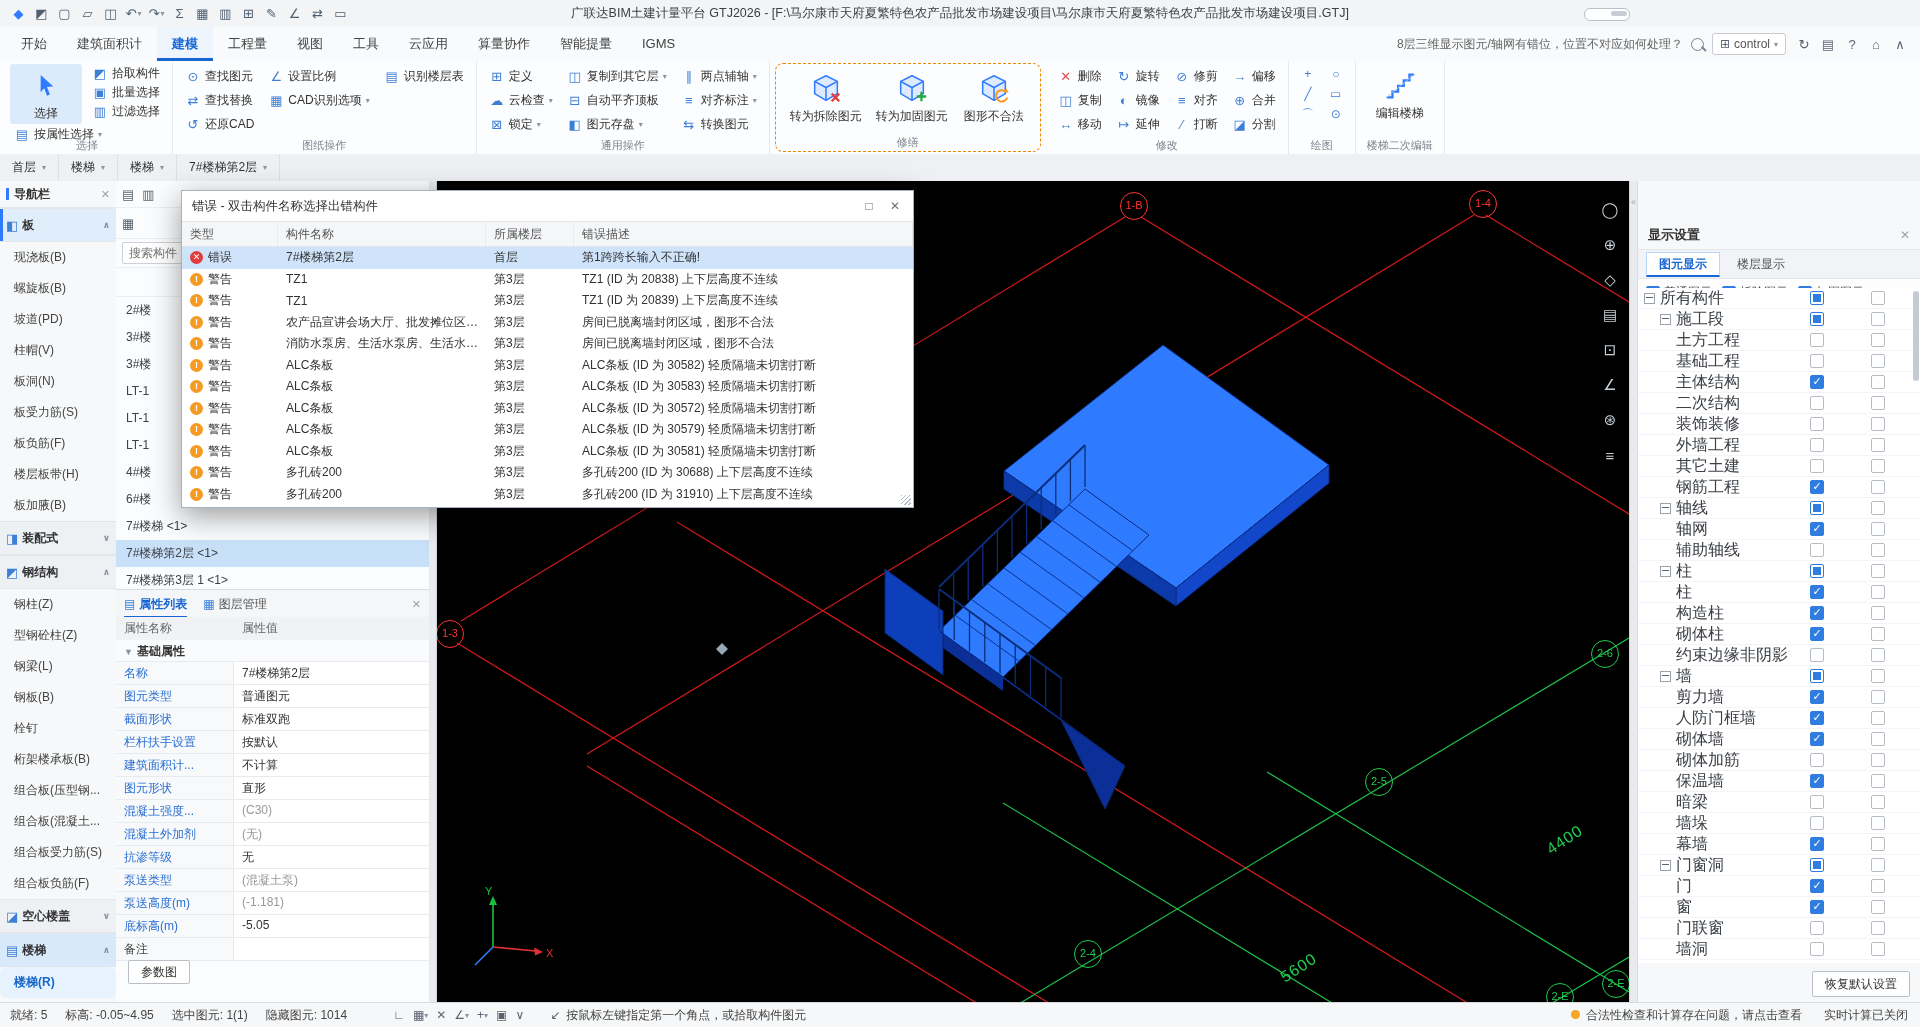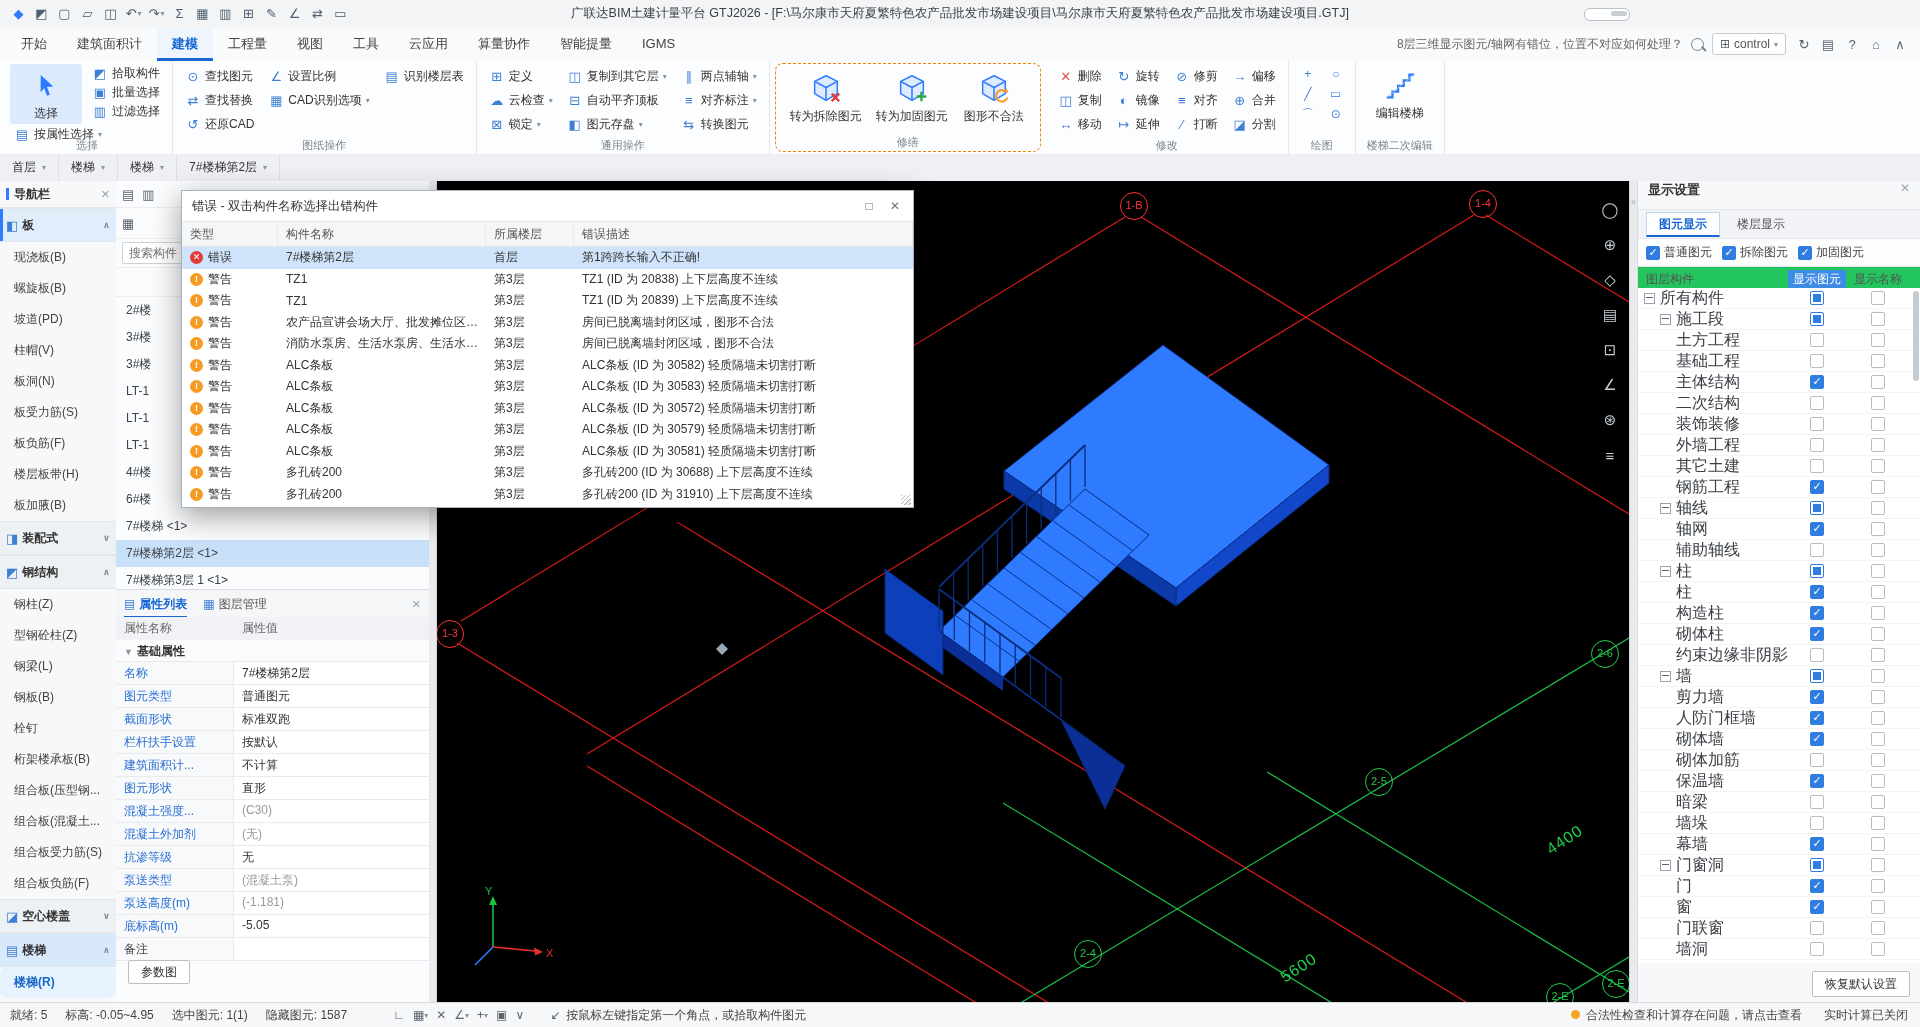--- a/index.html
+++ b/index.html
@@ -92,21 +92,21 @@
   .viewport{position:absolute;left:437px;top:181px;width:1192px;bottom:24px;background:#000;overflow:hidden;}
   .bubble{position:absolute;width:26px;height:26px;margin:-13px 0 0 -13px;border:1.5px solid;border-radius:50%;font-size:11px;line-height:25px;text-align:center;}
   .dim{position:absolute;font-size:16px;letter-spacing:1px;}
   .vtb{position:absolute;right:8px;top:18px;display:flex;flex-direction:column;gap:13px;align-items:center;}
   .vtbi{width:22px;height:22px;display:flex;align-items:center;justify-content:center;color:#c8d1d9;font-size:15px;cursor:pointer;}
   .gizmo{position:absolute;left:16px;bottom:28px;}
   .vsplit{position:absolute;left:429px;top:181px;width:8px;bottom:24px;background:#e8eaed;border-right:1px solid #cfd4d9;color:#9aa2ab;font-size:9px;text-align:center;padding-top:260px;box-sizing:border-box;cursor:col-resize;}
   .vsplit2{position:absolute;left:1629px;top:181px;width:8px;bottom:24px;background:#e8eaed;border-left:1px solid #cfd4d9;color:#9aa2ab;font-size:9px;text-align:center;padding-top:16px;box-sizing:border-box;cursor:col-resize;}
   
   .rightpanel{position:absolute;left:1637px;right:0;top:181px;bottom:24px;background:#f7f8fa;border-left:1px solid #d9dcdf;overflow:hidden;}
-  .dhead{height:28px;display:flex;padding:0 10px;font-size:13px;font-weight:bold;color:#333;border-bottom:1px solid #e4e7ea;}
+  .dhead{height:28px;display:flex;align-items:center;padding:0 10px;font-size:13px;font-weight:bold;color:#333;border-bottom:1px solid #e4e7ea;margin-top:40px;}
   .dhead .x{margin-left:auto;color:#9aa2ab;font-size:12px;cursor:pointer;font-weight:normal;}
   .dtabs{height:28px;display:flex;align-items:center;gap:4px;padding:0 8px;background:#f1f3f6;border-bottom:1px solid #e2e5e9;}
   .dtab{padding:0 12px;height:22px;line-height:22px;font-size:12px;color:#555;cursor:pointer;border:1px solid transparent;}
   .dtab.active{color:#1767d2;font-weight:bold;background:#fff;border:1px solid #bcd6f5;border-bottom:2px solid #1767d2;}
   .dfilters{height:27px;display:flex;align-items:center;gap:10px;padding:0 8px;border-bottom:1px solid #e2e5e9;background:#fdfdfe;}
   .dfil{display:flex;align-items:center;gap:4px;font-size:12px;color:#444;}
   .dthead{height:24px;display:grid;grid-template-columns:1fr 58px 64px 10px;align-items:center;background:#22c55e;border-bottom:1px solid #dfe3e7;}
   .dthead .l{padding-left:8px;font-size:12px;color:#555;}
   .bluehdr{background:#3e8be6;color:#fff;font-size:12px;height:19px;line-height:19px;text-align:center;border-radius:2px;}
   .dthead .n{font-size:12px;color:#555;text-align:center;}
@@ -1125,21 +1125,21 @@
         </div>
       </div>
     <div class="dscroll"></div>
     <button class="dreset">恢复默认设置</button>
   </div>
 
   <div class="statusbar">
     <span class="st">就绪: 5</span>
     <span class="st">标高: -0.05~4.95</span>
     <span class="st">选中图元: 1(1)</span>
-    <span class="st">隐藏图元: 1587</span>
+    <span class="st">隐藏图元: 1014</span>
     <span class="sttools" id="stTools">
         <span class="stt">∟</span>
         <span class="stt">▦<span class="dd" style="font-size: 8px; color: rgb(138, 147, 160);">▾</span></span>
         <span class="stt">✕</span>
         <span class="stt">∠<span class="dd" style="font-size: 8px; color: rgb(138, 147, 160);">▾</span></span>
         <span class="stt">+<span class="dd" style="font-size: 8px; color: rgb(138, 147, 160);">▾</span></span>
         <span class="stt">▣</span>
         <span class="stt">∨</span>
       </span>
     <span class="sthint">

